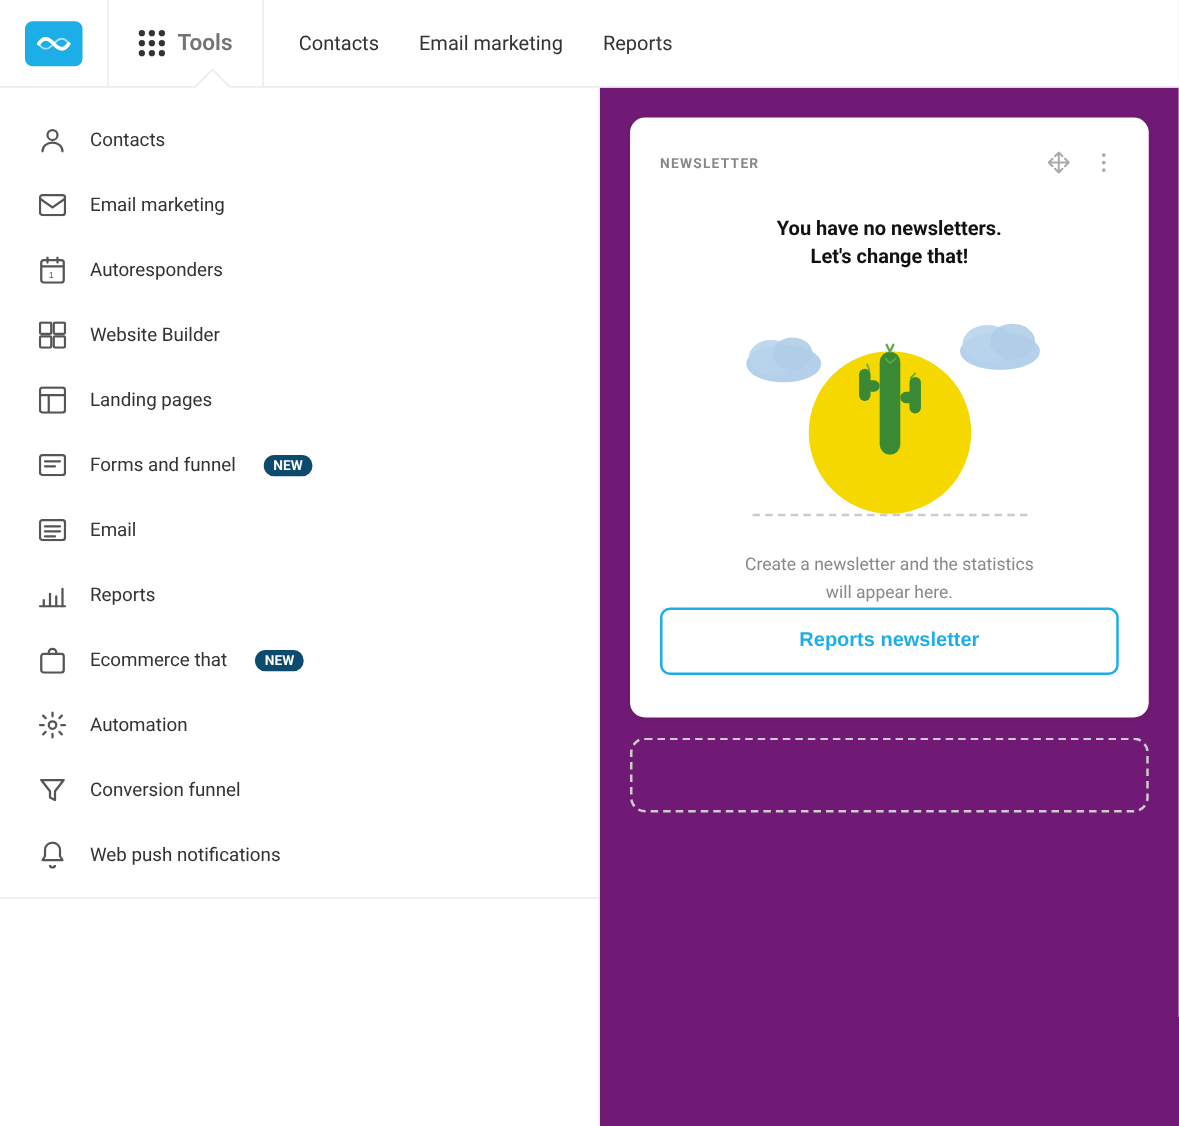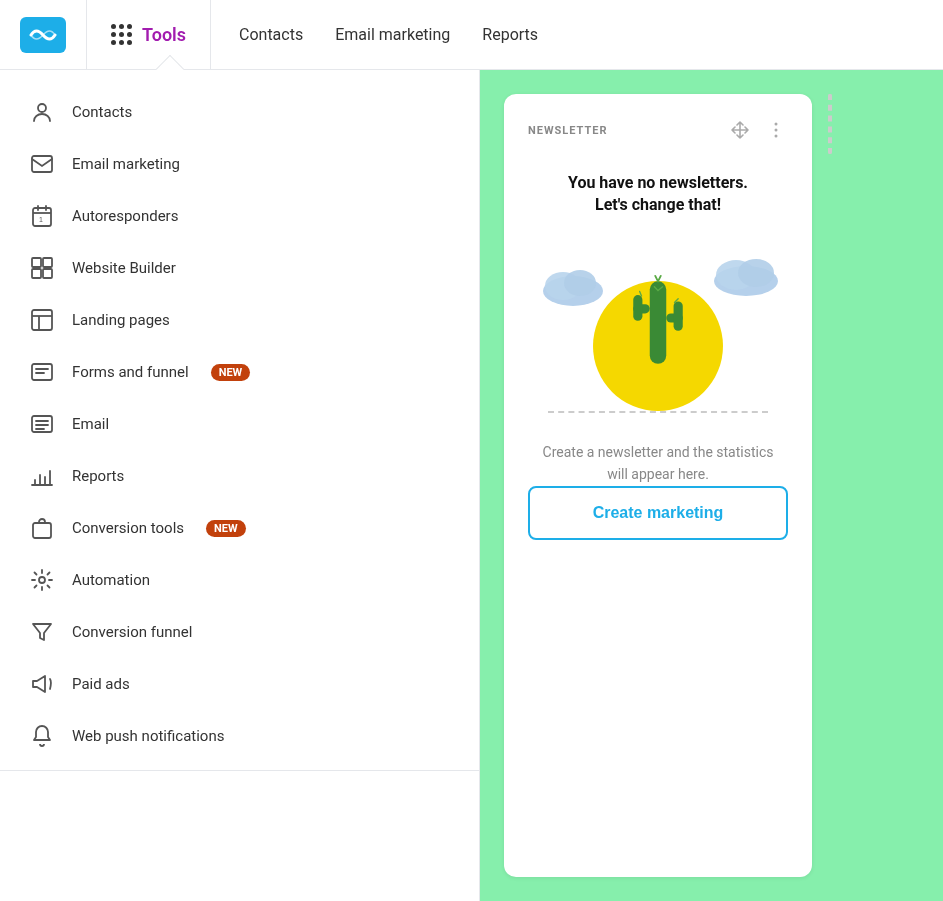--- a/index.html
+++ b/index.html
@@ -47,21 +47,21 @@
       display: grid;
       grid-template-columns: repeat(3, 5px);
       grid-template-rows: repeat(3, 5px);
       gap: 3px;
     }
     .tools-dots span {
       width: 5px; height: 5px;
       background: #333;
       border-radius: 50%;
     }
-    .tools-label { font-size: 18px; font-weight: 600; color: #a21caf; }
+    .tools-label { font-size: 18px; font-weight: 600; color: #737373; }
     .nav-items {
       display: flex;
       align-items: center;
       gap: 32px;
       padding: 0 28px;
     }
     .nav-item { font-size: 16px; color: #333; cursor: pointer; text-decoration: none; }
 
     
     .topbar-arrow {
@@ -105,42 +105,42 @@
       align-items: center;
       justify-content: center;
       flex-shrink: 0;
     }
     .sidebar-label {
       font-size: 15px;
       color: #333;
       font-weight: 400;
     }
     .badge-new {
-      background: #c2410c;
+      background: #0c4a6e;
       color: #fff;
       font-size: 11px;
       font-weight: 700;
       padding: 2px 8px;
       border-radius: 10px;
       margin-left: 6px;
       text-transform: uppercase;
     }
     .sidebar-divider {
       height: 1px;
       background: #e5e7eb;
       margin: 8px 0;
     }
 
     
     .content-area {
       flex: 1;
-      background: #86efac;
+      background: #701a75;
       padding: 24px;
       display: flex;
-      flex-direction: row;
+      flex-direction: column;
       gap: 16px;
       overflow-y: auto;
     }
 
     
     .newsletter-card {
       background: #fff;
       border-radius: 12px;
       padding: 24px;
       box-shadow: 0 1px 4px rgba(0,0,0,0.08);
@@ -391,21 +391,21 @@
       <span class="sidebar-label">Reports</span>
     </div>
 
     <div class="sidebar-item">
       <div class="sidebar-icon">
         <svg width="20" height="22" viewBox="0 0 20 22" fill="none">
           <rect x="1" y="6" width="18" height="15" rx="2" stroke="#555" stroke-width="1.8"></rect>
           <path d="M7 6V5a3 3 0 016 0v1" stroke="#555" stroke-width="1.8"></path>
         </svg>
       </div>
-      <span class="sidebar-label">Conversion tools</span>
+      <span class="sidebar-label">Ecommerce that</span>
       <span class="badge-new">NEW</span>
     </div>
 
     <div class="sidebar-item">
       <div class="sidebar-icon">
         <svg width="22" height="22" viewBox="0 0 22 22" fill="none">
           <circle cx="11" cy="11" r="3" stroke="#555" stroke-width="1.8"></circle>
           <path d="M11 1v3M11 18v3M1 11h3M18 11h3M3.5 3.5l2 2M16.5 16.5l2 2M3.5 18.5l2-2M16.5 5.5l2-2" stroke="#555" stroke-width="1.8" stroke-linecap="round"></path>
         </svg>
       </div>
@@ -415,29 +415,20 @@
 
     <div class="sidebar-item">
       <div class="sidebar-icon">
         <svg width="22" height="22" viewBox="0 0 22 22" fill="none">
           <path d="M2 3h18l-7 9v7l-4-2V12L2 3z" stroke="#555" stroke-width="1.8" stroke-linejoin="round"></path>
         </svg>
       </div>
       <span class="sidebar-label">Conversion funnel</span>
     </div>
 
-    <div class="sidebar-item">
-      <div class="sidebar-icon">
-        <svg width="24" height="22" viewBox="0 0 24 22" fill="none">
-          <path d="M3 8v6h4l8 5V3L7 8H3z" stroke="#555" stroke-width="1.8" stroke-linejoin="round"></path>
-          <path d="M20 6c1 1.5 1 6 0 10" stroke="#555" stroke-width="1.8" stroke-linecap="round"></path>
-        </svg>
-      </div>
-      <span class="sidebar-label">Paid ads</span>
-    </div>
 
 
     <div class="sidebar-item">
       <div class="sidebar-icon">
         <svg width="20" height="22" viewBox="0 0 20 22" fill="none">
           <path d="M10 1a6 6 0 016 6v5l2 3H2l2-3V7a6 6 0 016-6z" stroke="#555" stroke-width="1.8" stroke-linejoin="round"></path>
           <path d="M8 19a2 2 0 004 0" stroke="#555" stroke-width="1.8"></path>
         </svg>
       </div>
       <span class="sidebar-label">Web push notifications</span>
@@ -510,20 +501,20 @@
                 <line x1="45" y1="30" x2="50" y2="26" stroke="#5aaa45" stroke-width="1.5" stroke-linecap="round"></line>
                 <line x1="27" y1="36" x2="25" y2="31" stroke="#5aaa45" stroke-width="1.5" stroke-linecap="round"></line>
                 <line x1="63" y1="43" x2="67" y2="39" stroke="#5aaa45" stroke-width="1.5" stroke-linecap="round"></line>
               </svg>
             </div>
           </div>
         </div>
 
         <p class="empty-desc">Create a newsletter and the statistics<br>will appear here.</p>
 
-        <button class="create-btn">Create marketing</button>
+        <button class="create-btn">Reports newsletter</button>
       </div>
     </div>
 
     <div class="dashed-card"></div>
 
   </main>
 </div>
 
 </body></html>

